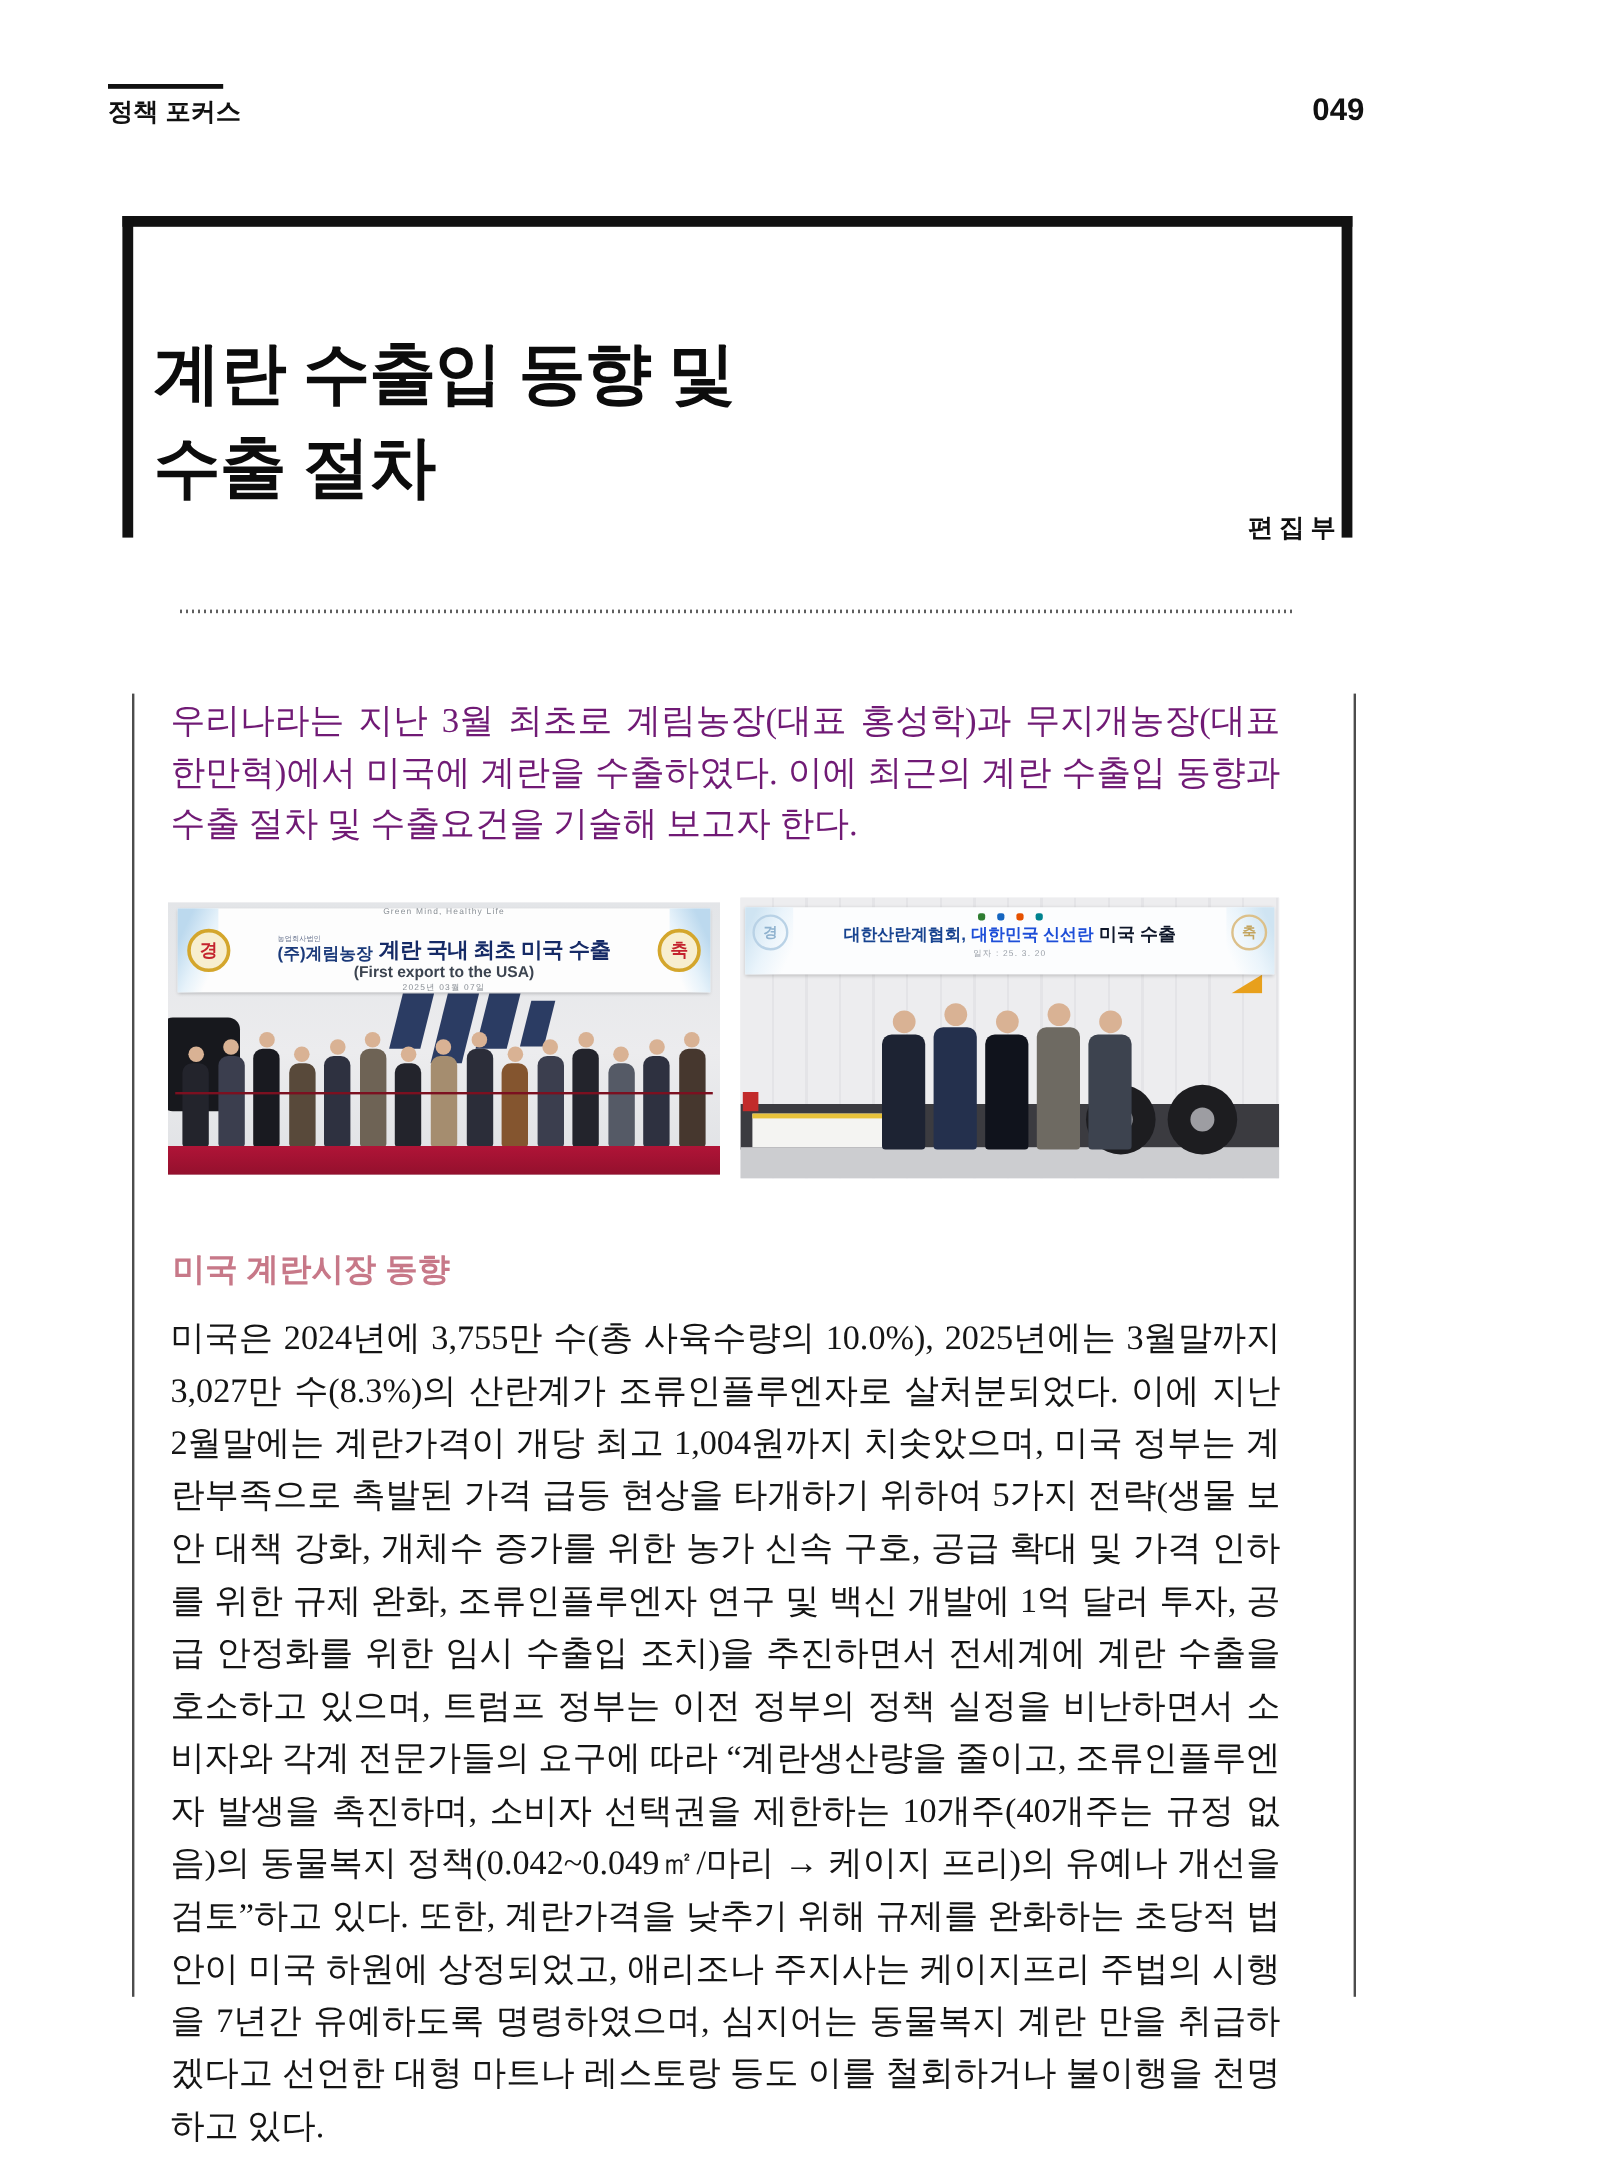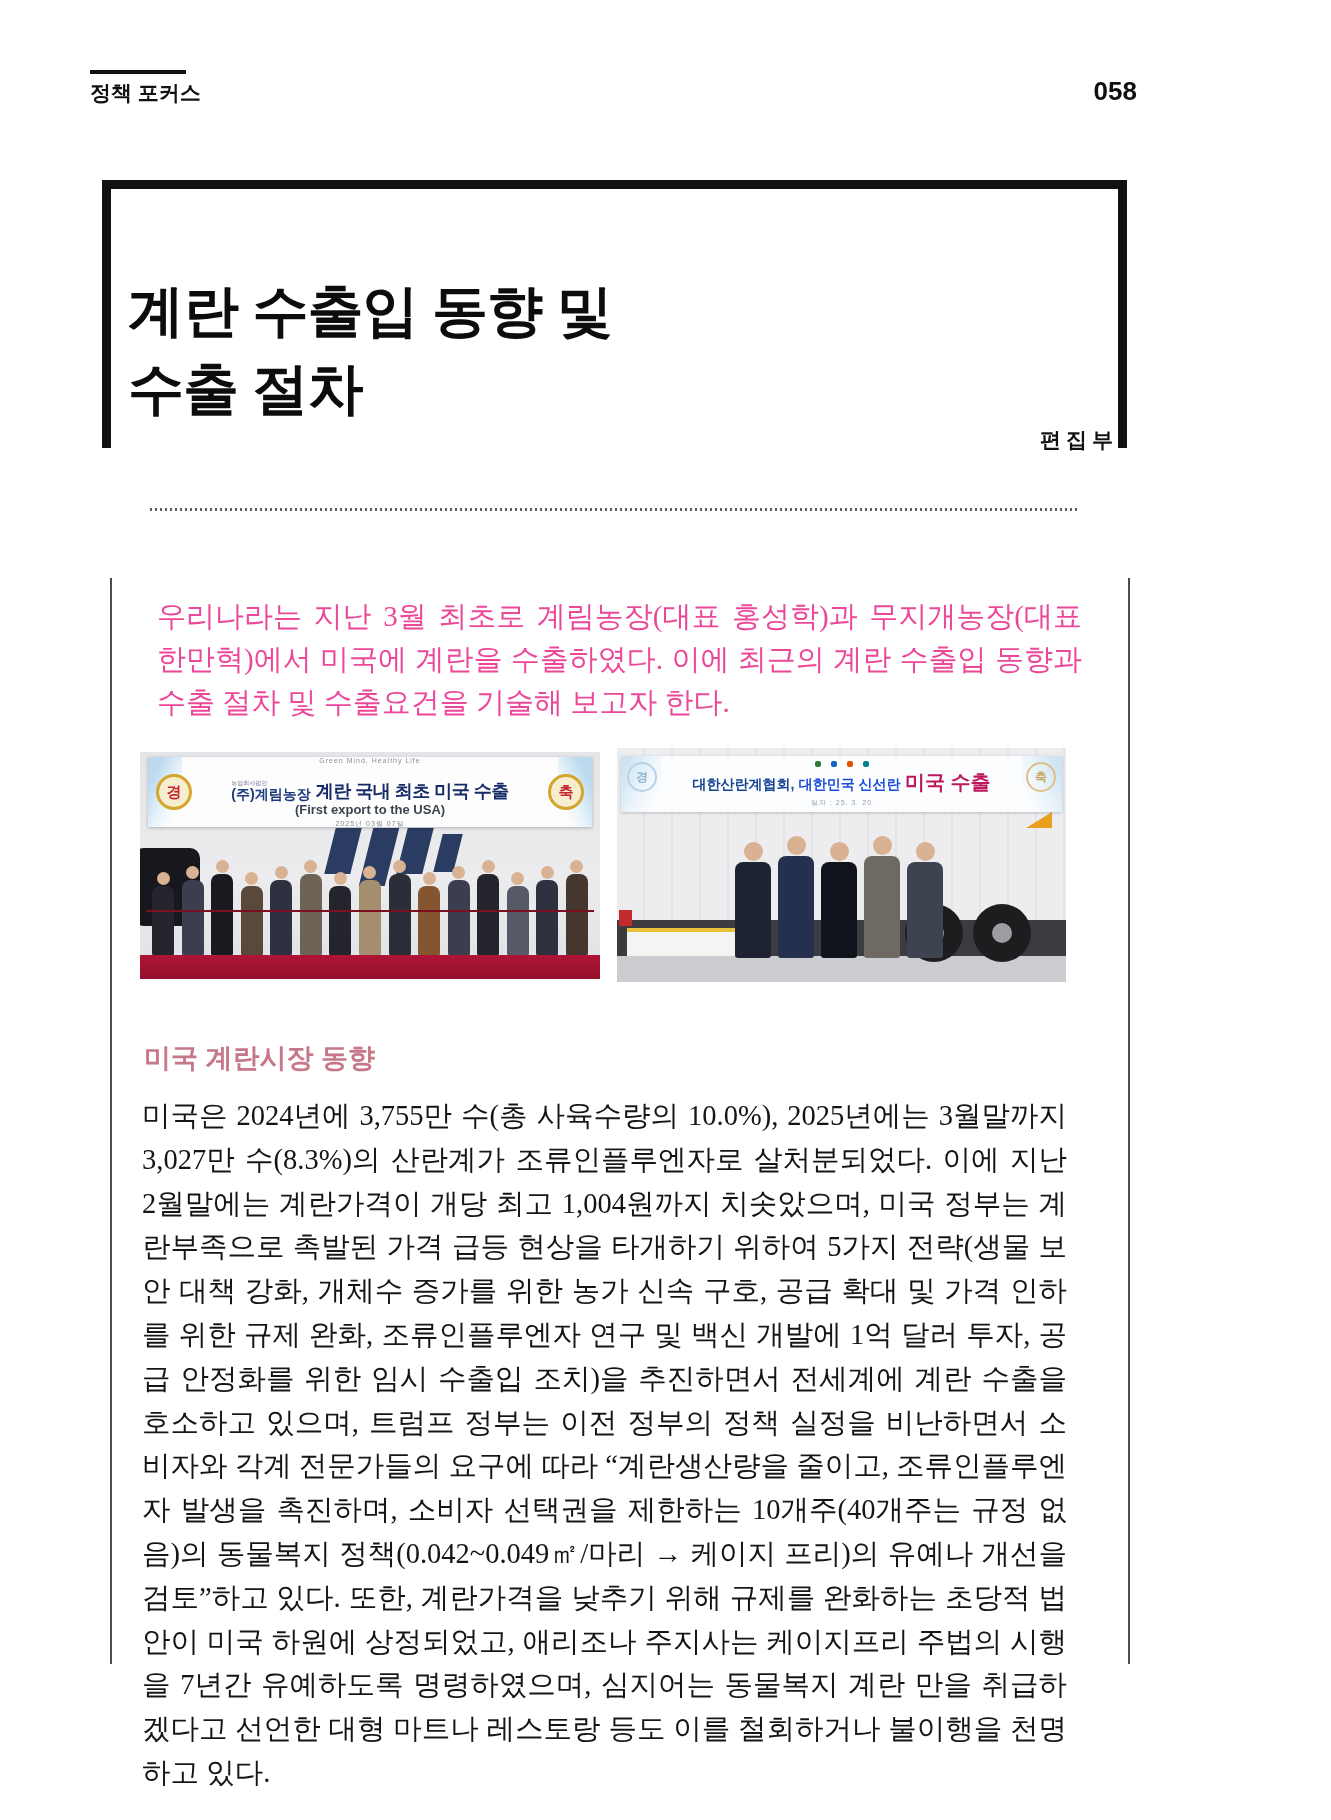--- a/index.html
+++ b/index.html
@@ -22,23 +22,23 @@
   
   .dotted-rule{position:absolute;left:150px;top:508px;width:928px;height:3px;
     background-image:repeating-linear-gradient(90deg,#5e5e5e 0 2px,transparent 2px 5px);}
 
   
   .vrule{position:absolute;top:578px;width:2px;height:1086px;background:#4c4c4c;}
   .vrule-left{left:110px;}
   .vrule-right{left:1128px;}
 
   
-  .intro{position:absolute;left:142px;top:580px;width:925px;margin:15px;
+  .intro{position:absolute;left:142px;top:580px;width:925px;margin:0;
          font-family:"Liberation Serif",serif;font-size:29px;line-height:43px;
-         text-align:justify;color:#ec4899;}
+         text-align:justify;color:#701a75;}
   .section-heading{position:absolute;left:144px;top:1040px;margin:0;font-size:27px;font-weight:800;
          color:#c77888;font-family:"Liberation Sans",sans-serif;}
   .body-text{position:absolute;left:142px;top:1094px;width:925px;margin:0;
          font-family:"Liberation Serif",serif;font-size:28.5px;line-height:43.8px;
          text-align:justify;color:#151515;}
 
   
   .photo{position:absolute;overflow:hidden;background:#e9e9eb;}
   .photo-left{left:140px;top:752px;width:460px;height:227px;}
   .photo-right{left:617px;top:748px;width:449px;height:234px;}
@@ -86,21 +86,21 @@
       box-shadow:0 1px 3px rgba(0,0,0,.2);text-align:center;z-index:5;padding-top:4px;box-sizing:border-box;}
   .pr-banner::before,.pr-banner::after{content:"";position:absolute;top:0;bottom:0;width:40px;
       background:linear-gradient(115deg,#cfe4f2 15%,#eaf4fb 50%,transparent 85%);}
   .pr-banner::before{left:0;}
   .pr-banner::after{right:0;transform:scaleX(-1);}
   .pr-logos{display:flex;justify-content:center;gap:10px;height:7px;align-items:center;}
   .pr-logos i{width:6px;height:6px;border-radius:2px;display:block;}
   .pr-main{white-space:nowrap;margin-top:2px;color:#1d4f9e;}
   .pr-main .b1{font-size:14px;font-weight:900;color:#174390;}
   .pr-main .b2{font-size:14px;font-weight:700;color:#1d4ed8;}
-  .pr-main .b3{font-size:20px;font-weight:900;color:#be185d;}
+  .pr-main .b3{font-size:15px;font-weight:900;color:#0f172a;}
   .pr-date{font-size:7px;color:#9aa0a8;margin-top:2px;letter-spacing:1px;}
   .pr-badge{position:absolute;top:14px;width:26px;height:26px;border-radius:50%;
       border:2px solid #b9d2e6;color:#8fb2cf;font-size:12px;font-weight:800;
       display:flex;align-items:center;justify-content:center;z-index:6;background:transparent;}
   .pr-badge.left{left:10px;}
   .pr-badge.right{right:10px;border-color:#dcc08a;color:#c3a45e;}
   .pr-under{position:absolute;left:0;right:0;top:172px;height:38px;background:#3b3b40;}
   .pr-ground{position:absolute;left:0;right:0;bottom:0;height:26px;background:#cccdd0;}
   .pr-skirt{position:absolute;left:10px;top:180px;width:140px;height:24px;background:#f4f4f2;
       border-top:4px solid #e8c23a;z-index:2;}
@@ -113,21 +113,21 @@
   .people-right{left:118px;top:86px;height:124px;gap:7px;z-index:5;}
   .people-right .figure .head{width:19px;height:19px;}
 </style>
 </head>
 <body>
 
 <div class="page">
 
   <div class="eyebrow-rule"></div>
   <div class="eyebrow">정책 포커스</div>
-  <div class="pageno">058</div>
+  <div class="pageno">049</div>
 
   <div class="title-box"></div>
   <h1 class="title"><span>계란 수출입 동향 및</span><br><span>수출 절차</span></h1>
   <div class="byline">편집부</div>
 
   <div class="dotted-rule"></div>
   <div class="vrule vrule-left"></div>
   <div class="vrule vrule-right"></div>
 
   <p class="intro">우리나라는 지난 3월 최초로 계림농장(대표 홍성학)과 무지개농장(대표 한만혁)에서 미국에 계란을 수출하였다. 이에 최근의 계란 수출입 동향과 수출 절차 및 수출요건을 기술해 보고자 한다.</p>

